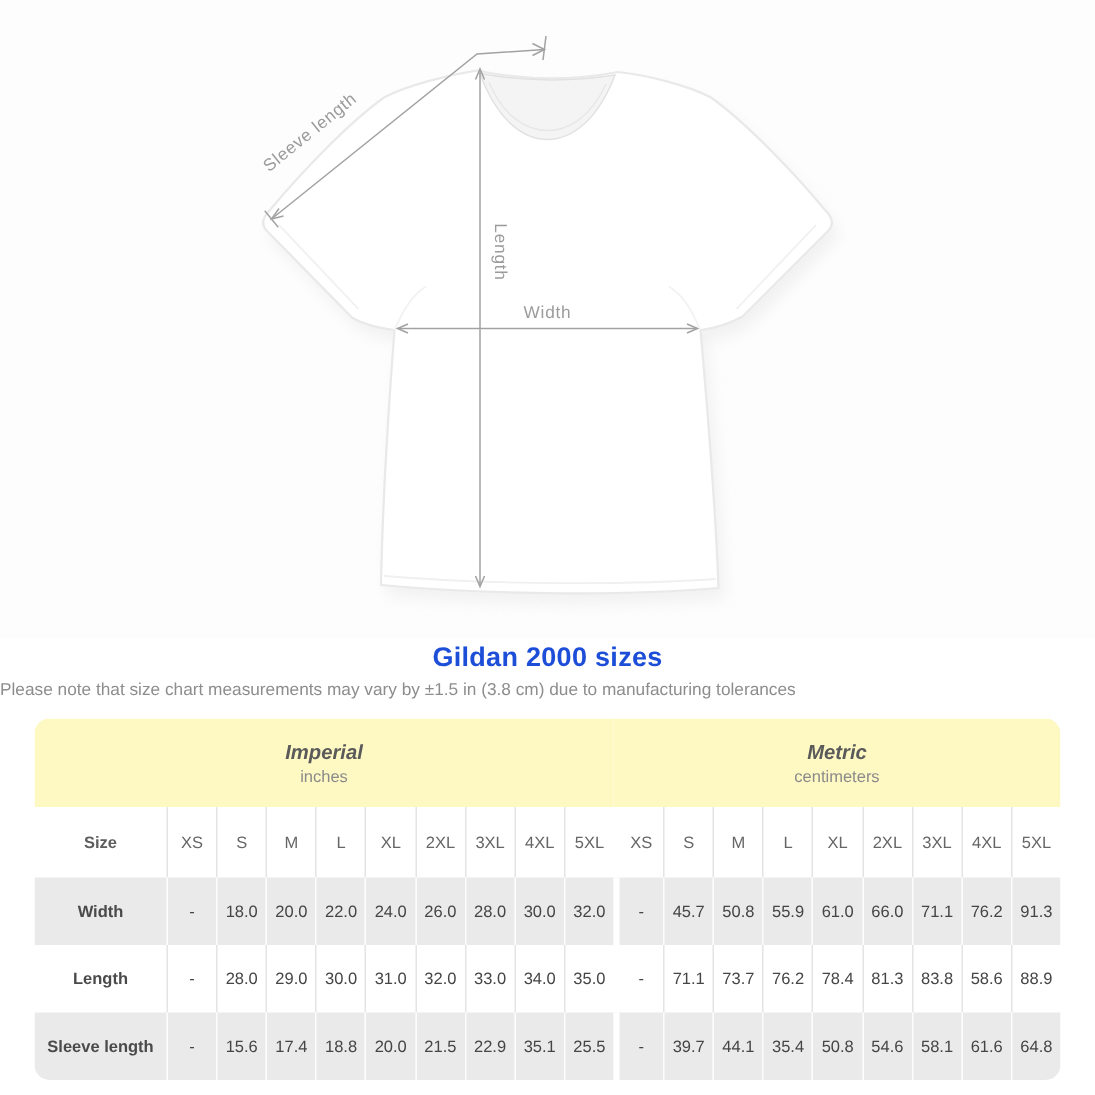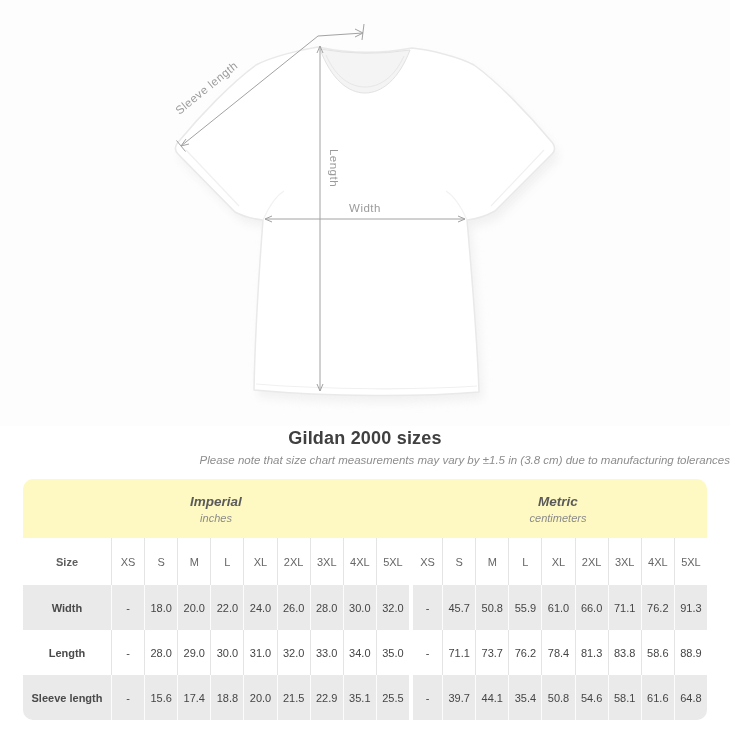--- a/index.html
+++ b/index.html
@@ -1,36 +1,36 @@
 <!DOCTYPE html>
 <html><head>
 <meta charset="utf-8">
 <style>
   html,body{margin:0;padding:0}
   body{width:730px;height:730px;background:#ffffff;overflow:hidden;
        font-family:"Liberation Sans",sans-serif;-webkit-font-smoothing:antialiased}
   .diagram{height:426px;position:relative}
   .title{margin:2px 0 0;text-align:center;font-size:18px;font-weight:bold;
-         color:#404040;letter-spacing:.2px}
-  .subtitle{text-align:right;font-style:italic;font-size:11.5px;color:#8d8d8d;margin-top:5px}
+         color:#1d4ed8;letter-spacing:.2px}
+  .subtitle{text-align:left;font-size:11.5px;color:#8d8d8d;margin-top:5px}
   .table-wrap{width:684px;margin:13px auto 0;border-radius:10px;overflow:hidden}
   table{width:100%;border-collapse:separate;border-spacing:0;table-layout:fixed}
   col.label{width:88px}
   td{text-align:center;vertical-align:middle;font-size:11px;color:#454545;background:#fff}
   td+td{border-left:1px solid #e4e4e4}
   tr td:first-child{border-left:none}
   td.msplit, tr.stripe td.msplit{border-left:4px solid #ffffff}
   tr.size-row td{height:45px;color:#666}
   tr.data-row td{height:43px}
   td.rowlabel{font-weight:bold;color:#4a4a4a}
   tr.size-row td.rowlabel{color:#5e5e5e}
   tr.stripe td{background:#eaeaea;border-left-color:rgba(255,255,255,.85)}
   td.band{background:#fef9c3;height:57px;border-left:none}
   .unit-label{font-weight:bold;font-style:italic;font-size:13.5px;color:#5a5a5a}
-  .unit-sub{font-style:italic;font-size:11px;color:#8a8a8a;margin-top:3px}
+  .unit-sub{font-size:11px;color:#8a8a8a;margin-top:3px}
   .dim{stroke:#a2a2a2;stroke-width:1;fill:none}
   .dim-text{fill:#9b9b9b;font-size:11.5px;letter-spacing:.5px}
 </style>
 </head>
 <body>
 
 <div class="diagram">
   <svg width="730" height="426" viewBox="0 0 730 426">
     <defs>
       <filter id="soft" x="-30%" y="-30%" width="160%" height="160%">

